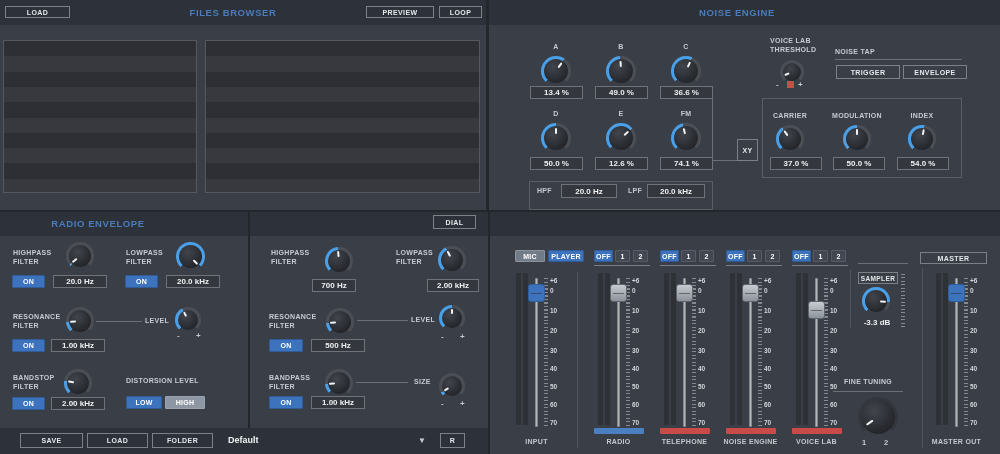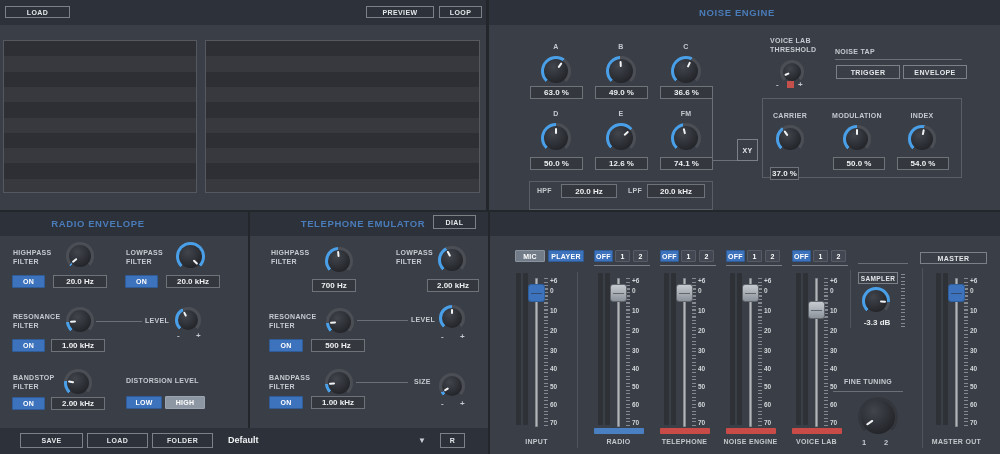--- a/index.html
+++ b/index.html
@@ -63,20 +63,21 @@
   <div class="sect" style="left:490px;top:236px;width:510px;height:218px"></div>
 
   <div class="band" style="left:0;top:0;width:486px;height:25px"></div>
   <div class="band" style="left:489px;top:0;width:511px;height:25px"></div>
   <div class="band" style="left:0;top:212px;width:248px;height:24px"></div>
   <div class="band" style="left:250px;top:212px;width:238px;height:24px"></div>
   <div class="band" style="left:490px;top:212px;width:510px;height:24px"></div>
   <div class="band" style="left:0;top:428px;width:488px;height:26px"></div>
 
   <div class="obtn" style="left:5px;top:6px;width:65px;height:12px">LOAD</div>
+  <div class="title" style="left: 110px; top: 7px; width: 246px; color: rgb(74, 124, 186);">FILES BROWSER</div>
   <div class="obtn" style="left:366px;top:6px;width:68px;height:12px">PREVIEW</div>
   <div class="obtn" style="left:439px;top:6px;width:43px;height:12px">LOOP</div>
   <div class="fpanel" style="left:3px;top:40px;width:194px;height:153px"></div>
   <div class="fpanel" style="left:205px;top:40px;width:275px;height:153px"></div>
 
   <div class="title" style="left: 614px; top: 7px; width: 246px; color: rgb(74, 124, 186);">NOISE ENGINE</div>
 
   <div class="lbl" style="left:541px;top:43px;width:30px;text-align:center">A</div>
   <div class="lbl" style="left:606px;top:43px;width:30px;text-align:center">B</div>
   <div class="lbl" style="left:671px;top:43px;width:30px;text-align:center">C</div>
@@ -85,21 +86,21 @@
       <div class="k-rot" style="transform:rotate(35.1deg)"></div>
     </div>
   <div class="knob" style="left: 606px; top: 56px; width: 30px; height: 30px; background: conic-gradient(from 225deg, rgb(74, 160, 232) 0deg, rgb(74, 160, 232) 36.75%, rgb(75, 79, 85) 36.75%, rgb(75, 79, 85) 75%, transparent 75%);">
       <div class="k-inner"></div>
       <div class="k-rot" style="transform:rotate(-2.7deg)"></div>
     </div>
   <div class="knob" style="left: 671px; top: 56px; width: 30px; height: 30px; background: conic-gradient(from 225deg, rgb(74, 160, 232) 0deg, rgb(74, 160, 232) 44.25%, rgb(75, 79, 85) 44.25%, rgb(75, 79, 85) 75%, transparent 75%);">
       <div class="k-inner"></div>
       <div class="k-rot" style="transform:rotate(24.3deg)"></div>
     </div>
-  <div class="vbox" style="left:530px;top:86px;width:53px;height:13px">63.0 %</div>
+  <div class="vbox" style="left:530px;top:86px;width:53px;height:13px">13.4 %</div>
   <div class="vbox" style="left:595px;top:86px;width:53px;height:13px">49.0 %</div>
   <div class="vbox" style="left:660px;top:86px;width:53px;height:13px">36.6 %</div>
 
   <div class="lbl" style="left:541px;top:110px;width:30px;text-align:center">D</div>
   <div class="lbl" style="left:606px;top:110px;width:30px;text-align:center">E</div>
   <div class="lbl" style="left:671px;top:110px;width:30px;text-align:center">FM</div>
   <div class="knob" style="left: 541px; top: 123px; width: 30px; height: 30px; background: conic-gradient(from 225deg, rgb(74, 160, 232) 0deg, rgb(74, 160, 232) 37.5%, rgb(75, 79, 85) 37.5%, rgb(75, 79, 85) 75%, transparent 75%);">
       <div class="k-inner"></div>
       <div class="k-rot" style="transform:rotate(0.0deg)"></div>
     </div>
@@ -143,21 +144,21 @@
       <div class="k-rot" style="transform:rotate(-35.1deg)"></div>
     </div>
   <div class="knob" style="left: 843px; top: 125px; width: 28px; height: 28px; background: conic-gradient(from 225deg, rgb(74, 160, 232) 0deg, rgb(74, 160, 232) 37.5%, rgb(75, 79, 85) 37.5%, rgb(75, 79, 85) 75%, transparent 75%);">
       <div class="k-inner"></div>
       <div class="k-rot" style="transform:rotate(0.0deg)"></div>
     </div>
   <div class="knob" style="left: 908px; top: 125px; width: 28px; height: 28px; background: conic-gradient(from 225deg, rgb(74, 160, 232) 0deg, rgb(74, 160, 232) 40.5%, rgb(75, 79, 85) 40.5%, rgb(75, 79, 85) 75%, transparent 75%);">
       <div class="k-inner"></div>
       <div class="k-rot" style="transform:rotate(10.8deg)"></div>
     </div>
-  <div class="vbox" style="left:770px;top:167px;width:29px;height:13px">37.0 %</div>
+  <div class="vbox" style="left:770px;top:157px;width:52px;height:13px">37.0 %</div>
   <div class="vbox" style="left:833px;top:157px;width:52px;height:13px">50.0 %</div>
   <div class="vbox" style="left:897px;top:157px;width:52px;height:13px">54.0 %</div>
 
   <div class="gbox" style="left:529px;top:181px;width:184px;height:29px"></div>
   <div class="lbl" style="left:537px;top:187px">HPF</div>
   <div class="vbox" style="left:561px;top:184px;width:56px;height:14px">20.0 Hz</div>
   <div class="lbl" style="left:628px;top:187px">LPF</div>
   <div class="vbox" style="left:647px;top:184px;width:58px;height:14px">20.0 kHz</div>
 
   <div class="title" style="left: 0px; top: 218px; width: 196px; color: rgb(74, 124, 186);">RADIO ENVELOPE</div>
@@ -202,21 +203,20 @@
   <div class="knob" style="left: 64px; top: 369px; width: 28px; height: 28px; background: conic-gradient(from 225deg, rgb(74, 160, 232) 0deg, rgb(74, 160, 232) 15%, rgb(75, 79, 85) 15%, rgb(75, 79, 85) 75%, transparent 75%);">
       <div class="k-inner"></div>
       <div class="k-rot" style="transform:rotate(-81.0deg)"></div>
     </div>
   <div class="fbtn blue" style="left: 12px; top: 397px; width: 33px; height: 13px; background: rgb(61, 114, 188);">ON</div>
   <div class="vbox" style="left:51px;top:397px;width:54px;height:13px">2.00 kHz</div>
   <div class="lbl" style="left:126px;top:377px">DISTORSION LEVEL</div>
   <div class="fbtn blue" style="left: 126px; top: 396px; width: 36px; height: 13px; background: rgb(61, 114, 188);">LOW</div>
   <div class="fbtn hi" style="left:165px;top:396px;width:40px;height:13px">HIGH</div>
 
-  <div class="title" style="left: 265px; top: 218px; width: 196px; color: rgb(74, 124, 186);">TELEPHONE EMULATOR</div>
   <div class="obtn" style="left:433px;top:215px;width:43px;height:14px">DIAL</div>
 
   <div class="lbl" style="left:271px;top:249px">HIGHPASS</div>
   <div class="lbl" style="left:271px;top:258px">FILTER</div>
   <div class="knob" style="left: 325px; top: 247px; width: 28px; height: 28px; background: conic-gradient(from 225deg, rgb(74, 160, 232) 0deg, rgb(74, 160, 232) 36%, rgb(75, 79, 85) 36%, rgb(75, 79, 85) 75%, transparent 75%);">
       <div class="k-inner"></div>
       <div class="k-rot" style="transform:rotate(-5.4deg)"></div>
     </div>
   <div class="vbox" style="left:312px;top:279px;width:44px;height:13px">700 Hz</div>
 

